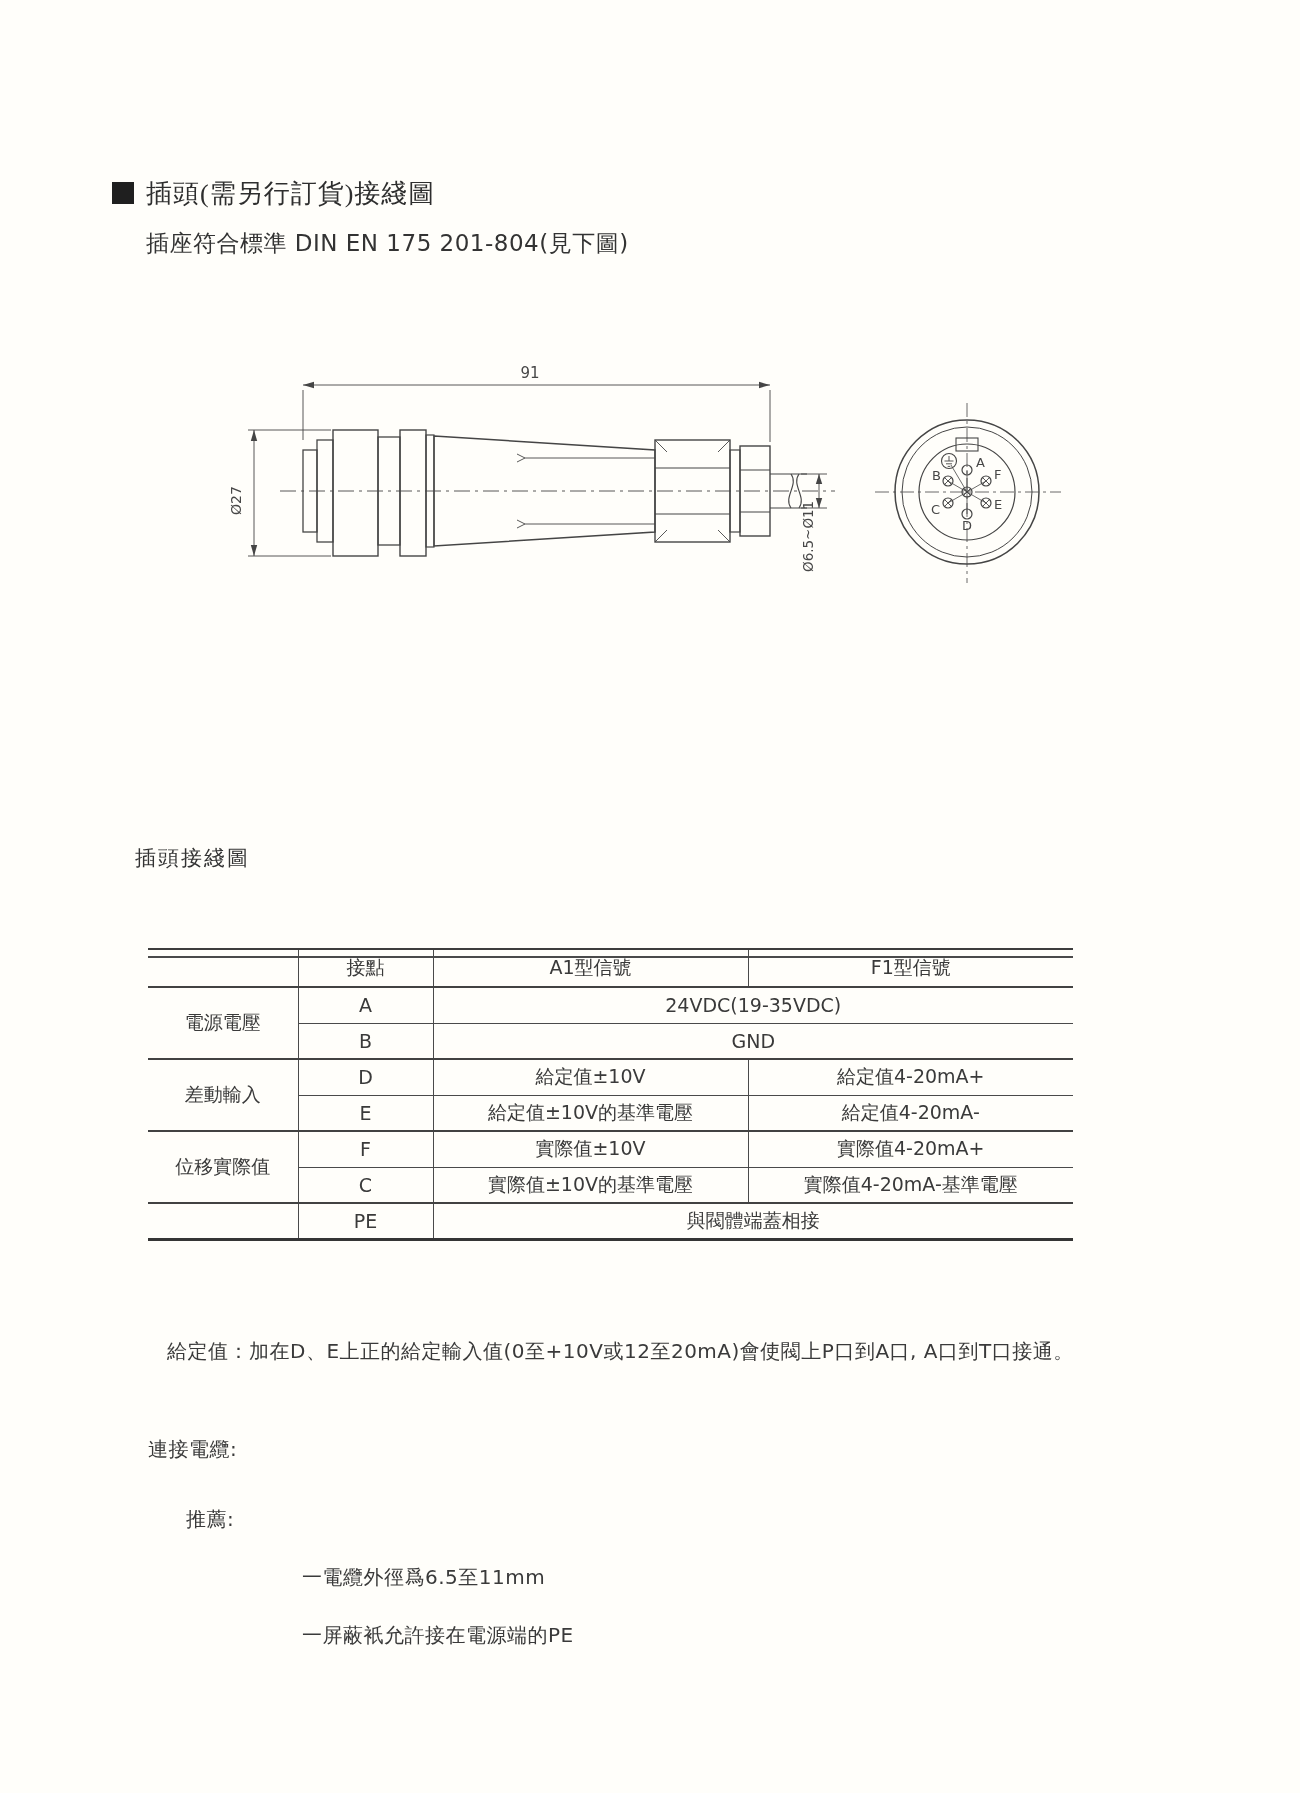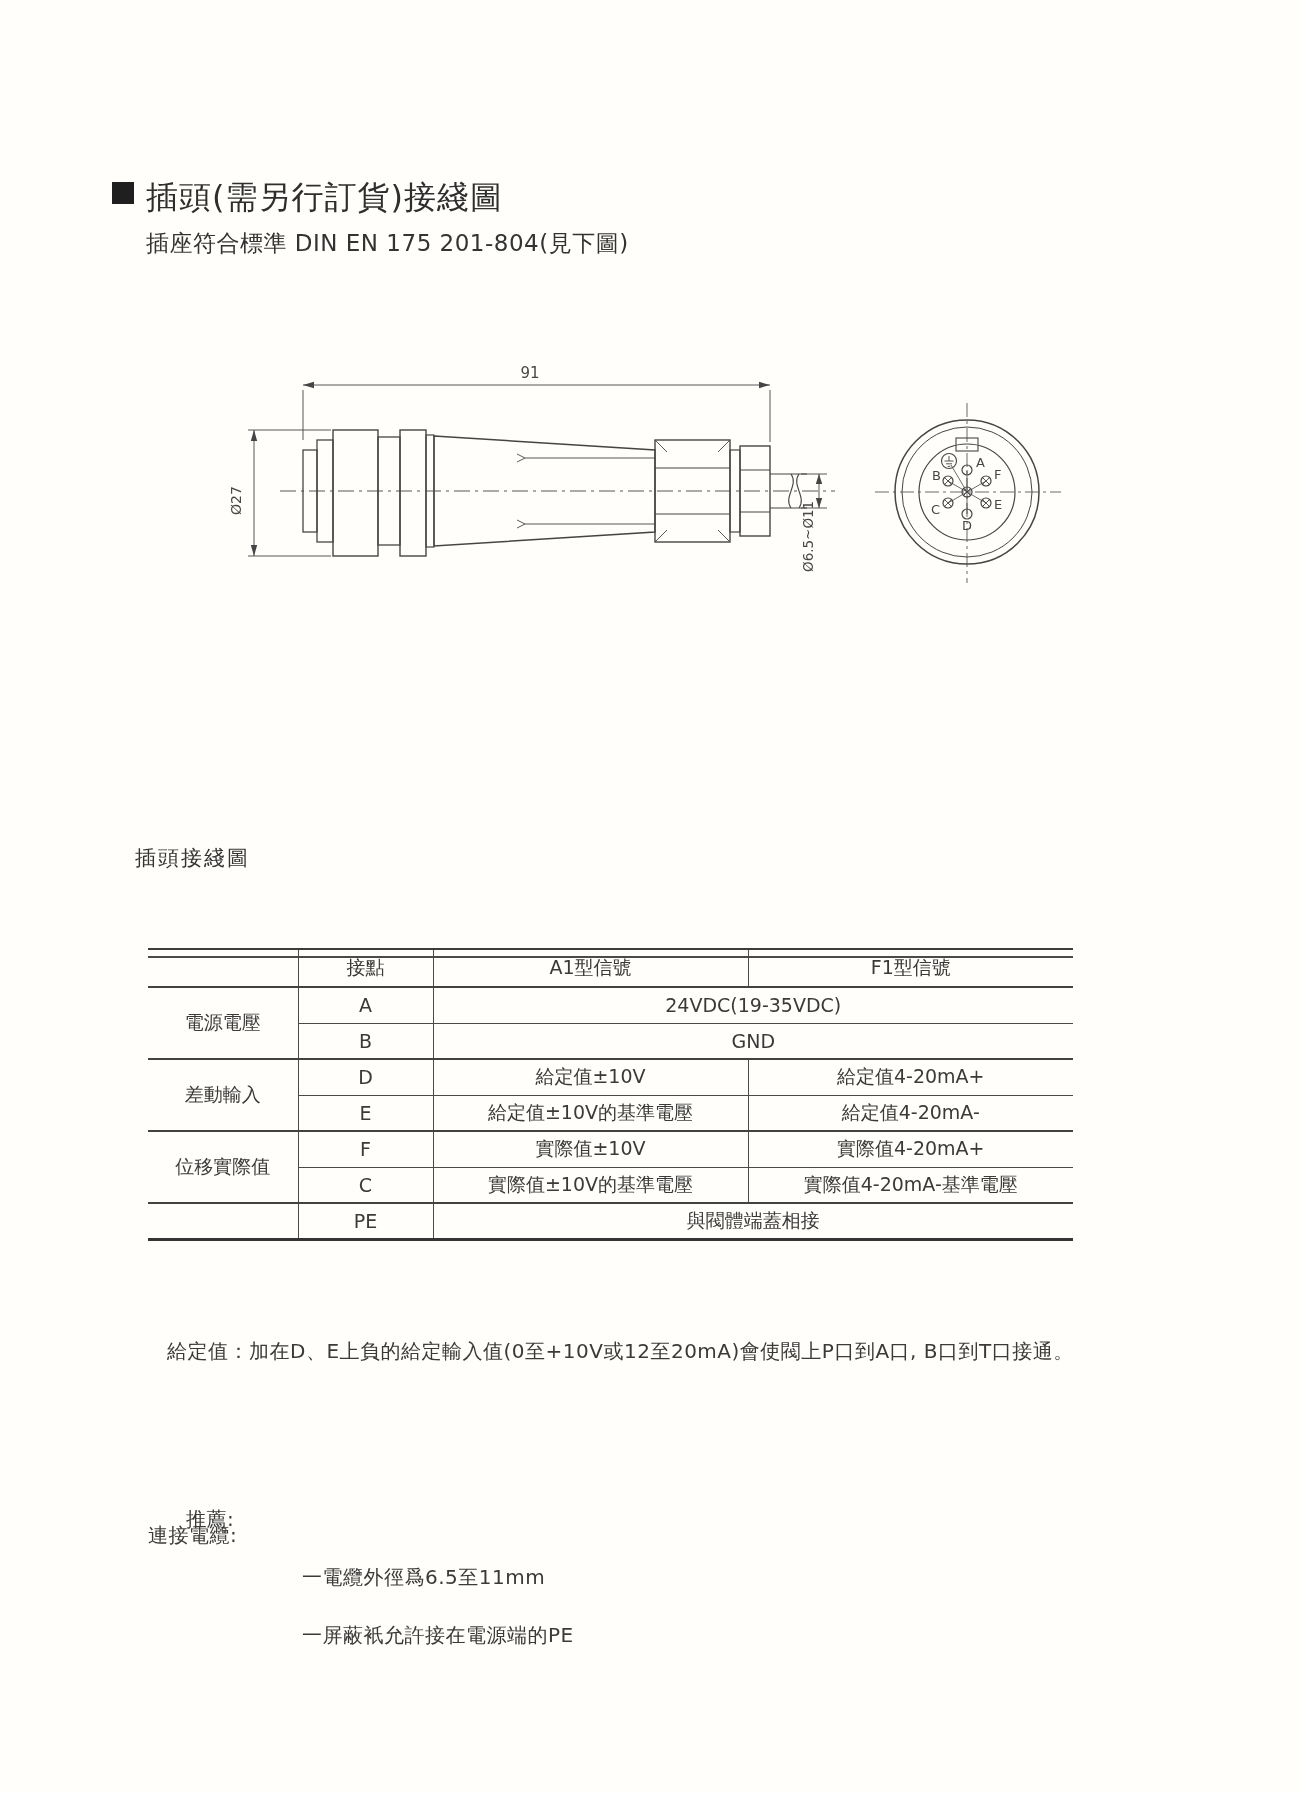--- a/index.html
+++ b/index.html
@@ -4,21 +4,21 @@
 <style>
   html,body{margin:0;padding:0;background:#ffffff;}
   .page{
     position:relative;width:1300px;height:1793px;background:#fffefa;
     font-family:"DejaVu Sans","Liberation Sans",sans-serif;color:#383838;
     overflow:hidden;
   }
   .abs{position:absolute;}
   
   .title-square{width:22px;height:22px;background:#1f1f1f;}
-  .doc-title{font-size:32px;letter-spacing:1px;color:#2e2e2e;}
+  .doc-title{font-size:26px;letter-spacing:1px;color:#2e2e2e;font-family:Liberation Serif, serif;}
   .doc-subtitle{font-size:23px;letter-spacing:0.5px;color:#333;}
   .section-heading{font-size:21px;letter-spacing:2px;color:#333;}
   
   table.ptable{border-collapse:collapse;table-layout:fixed;width:925px;border-top:2.5px solid #3d3d3d;}
   table.ptable td{
     font-size:19px;text-align:center;vertical-align:middle;padding:0;color:#3a3a3a;
     border-left:1.5px solid #4a4a4a;border-right:1.5px solid #4a4a4a;
   }
   table.ptable td:first-child{border-left:none;}
   table.ptable td:last-child{border-right:none;}
@@ -204,20 +204,20 @@
         <td class="bb-heavy"></td>
         <td class="bb-heavy">PE</td>
         <td colspan="2" class="bb-heavy">與閥體端蓋相接</td>
       </tr>
     </tbody>
       </table>
   </div>
 
   <div class="abs inner-topline" style="left:148px;top:956px;width:925px;"></div>
 
-  <div class="abs note-line" style="left:167px;top:1338px;">給定值：加在D、E上負的給定輸入值(0至+10V或12至20mA)會使閥上P口到A口, B口到T口接通。</div>
-
-  <div class="abs cable-line" style="left:148px;top:1522px;">連接電纜:</div>
+  <div class="abs note-line" style="left:167px;top:1338px;">給定值：加在D、E上正的給定輸入值(0至+10V或12至20mA)會使閥上P口到A口, A口到T口接通。</div>
+
+  <div class="abs cable-line" style="left:148px;top:1436px;">連接電纜:</div>
   <div class="abs cable-line" style="left:186px;top:1506px;text-align:right;">推薦:</div>
   <div class="abs cable-line" style="left:302px;top:1564px;">一電纜外徑爲6.5至11mm</div>
   <div class="abs cable-line" style="left:302px;top:1622px;">一屏蔽衹允許接在電源端的PE</div>
 
 </div>
 
 </body></html>

